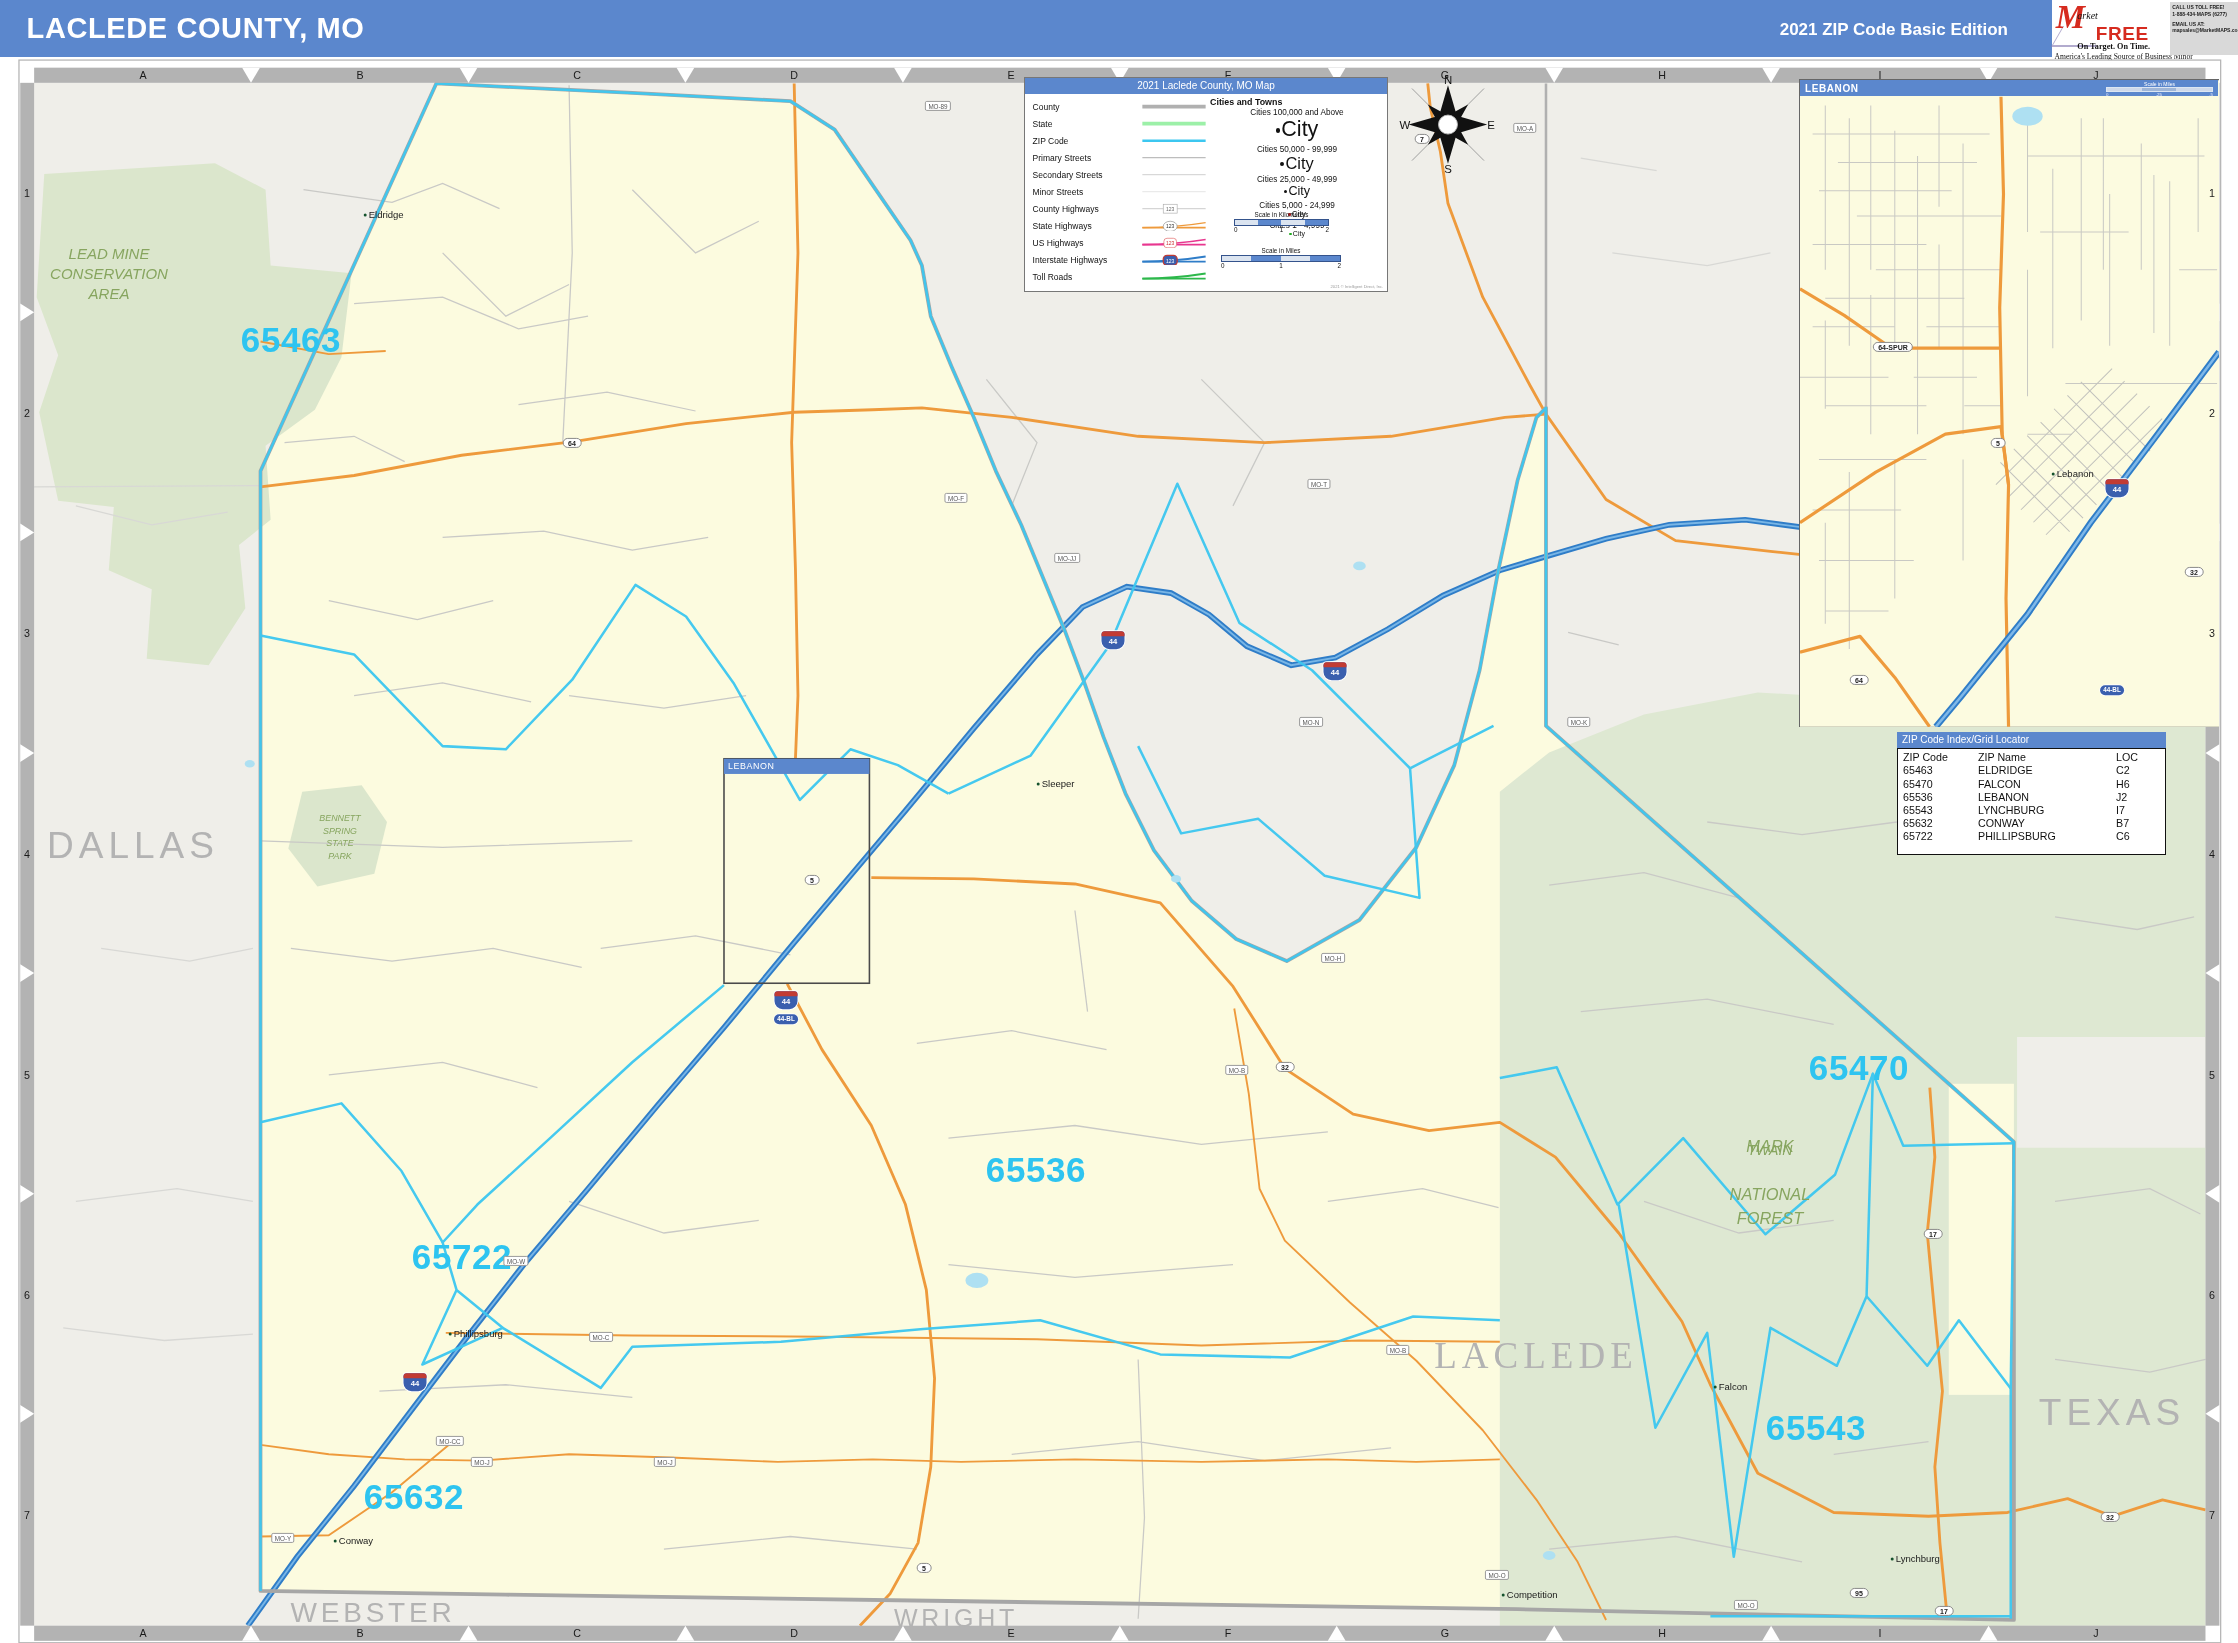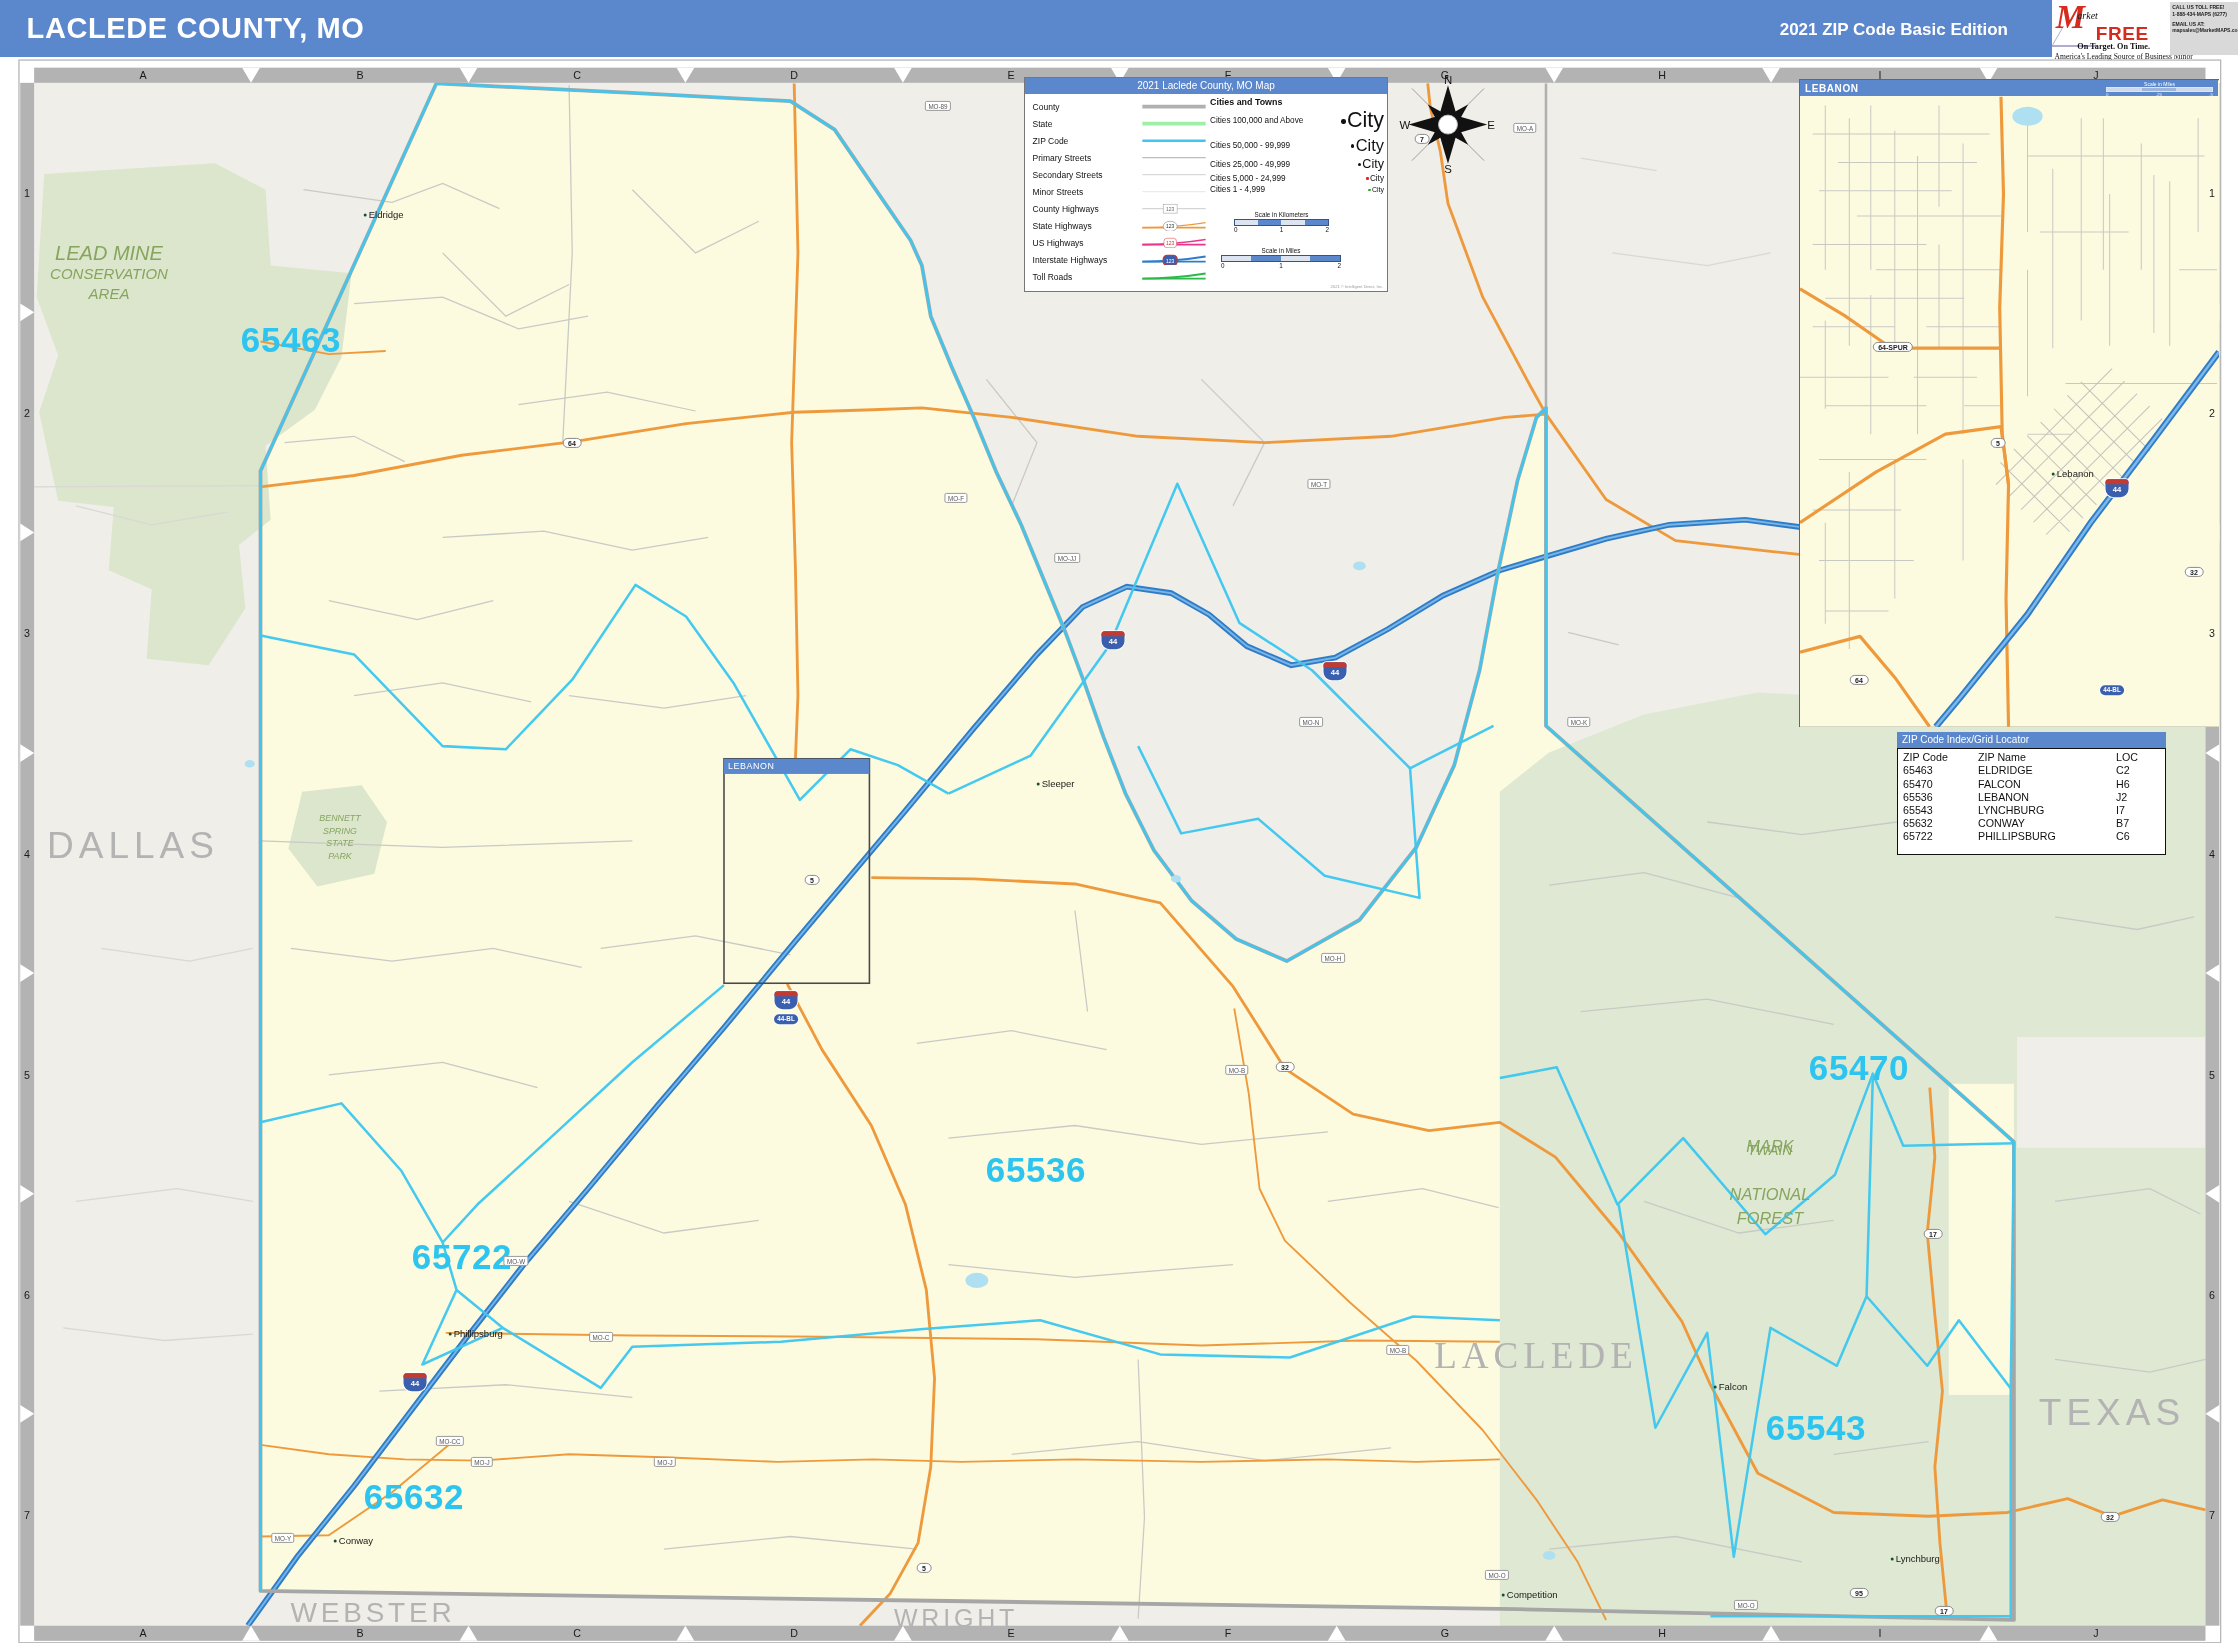--- a/index.html
+++ b/index.html
@@ -42,21 +42,21 @@
   .legend{position:absolute;left:1024px;top:77px;width:364px;height:215px;background:#fff;
         border:0.6px solid #777;box-sizing:border-box;z-index:5;}
   .legend-bar{position:absolute;left:0;top:0;width:100%;height:16.4px;background:#5b87cd;color:#fff;
         font-size:10px;text-align:center;line-height:16.4px;}
   .lg-left{position:absolute;left:7.6px;top:20px;}
   .lg-row{display:flex;align-items:center;height:17px;}
   .lg-label{width:106px;font-size:8.5px;color:#111;}
   .lg-sym{width:70px;height:11.4px;}
   .lg-right{position:absolute;left:185px;top:19px;width:174px;}
   .lg-ct-head{font-size:8.9px;font-weight:bold;color:#111;margin-bottom:1px;}
-  .lg-ct-row{display:flex;align-items:center;justify-content:space-between;margin-bottom:2.5px;}
+  .lg-ct-row{display:flex;align-items:center;justify-content:space-between;margin-bottom:2.5px;flex-direction:column;}
   .lg-ct-label{font-size:8.2px;color:#111;}
   .lg-city{font-weight:normal;color:#111;white-space:nowrap;}
   .lg-city .dot{display:inline-block;border-radius:50%;background:#111;vertical-align:middle;margin-right:1.3px;}
   .sb{position:absolute;width:133px;text-align:center;}
   .sb-title{font-size:6.3px;color:#111;margin-bottom:1.3px;}
   .sb-bar{height:4.4px;border:0.6px solid #34538c;background:linear-gradient(90deg,#dbe4f0 25%,#5b87cd 25%,#5b87cd 50%,#dbe4f0 50%,#dbe4f0 75%,#5b87cd 75%);}
   .sb-ticks{display:flex;justify-content:space-between;font-size:6.3px;color:#111;}
   .lg-copy{position:absolute;right:3.8px;bottom:1.9px;font-size:4.1px;color:#9a9a9a;}
   
   .ztable{position:absolute;left:1897px;top:732px;width:269px;z-index:5;}
@@ -535,21 +535,21 @@
     <div>
 
     <div class="county-label" style="left: 133px; top: 846px; font-size: 37px; letter-spacing: 5px;">DALLAS</div>
         <div class="county-label" style="left: 373px; top: 1613px; font-size: 28px; letter-spacing: 3.8px;">WEBSTER</div>
         <div class="county-label" style="left: 956px; top: 1618px; font-size: 25px; letter-spacing: 3.8px;">WRIGHT</div>
         <div class="county-label" style="left: 1536px; top: 1355px; font-size: 37px; letter-spacing: 5px; font-family: Liberation Serif, serif;">LACLEDE</div>
         <div class="county-label" style="left: 2112px; top: 1413px; font-size: 37px; letter-spacing: 5px;">TEXAS</div>
       </div>
     <div>
 
-    <div class="area-label" style="left: 109px; top: 253px; font-size: 20px;">LEAD MINE</div>
+    <div class="area-label" style="left: 109px; top: 253px; font-size: 15px;">LEAD MINE</div>
         <div class="area-label" style="left: 109px; top: 273px; font-size: 15px;">CONSERVATION</div>
         <div class="area-label" style="left: 109px; top: 293px; font-size: 15px;">AREA</div>
         <div class="area-label" style="left: 340px; top: 818px; font-size: 8.9px;">BENNETT</div>
         <div class="area-label" style="left: 340px; top: 831px; font-size: 8.9px;">SPRING</div>
         <div class="area-label" style="left: 340px; top: 843px; font-size: 8.9px;">STATE</div>
         <div class="area-label" style="left: 340px; top: 856px; font-size: 8.9px;">PARK</div>
         <div class="area-label" style="left: 1770px; top: 1146px; font-size: 16.4px;">MARK</div>
         <div class="area-label" style="left: 1770px; top: 1150px; font-size: 14px;">TWAIN</div>
         <div class="area-label" style="left: 1770px; top: 1194px; font-size: 16.4px;">NATIONAL</div>
         <div class="area-label" style="left: 1770px; top: 1218px; font-size: 16.4px;">FOREST</div>

